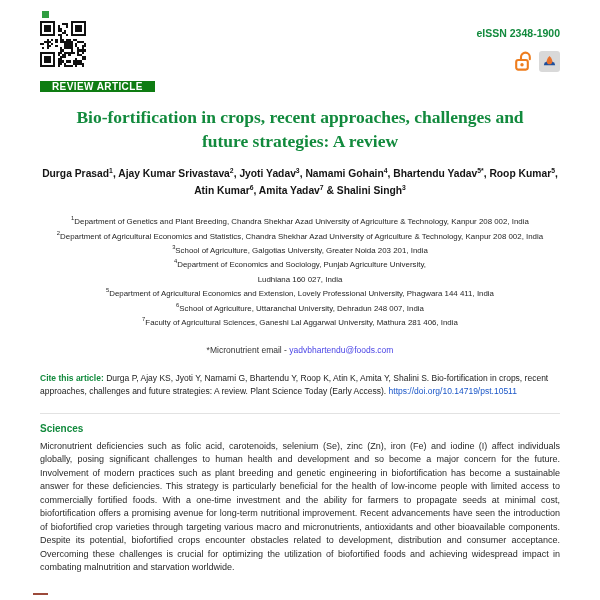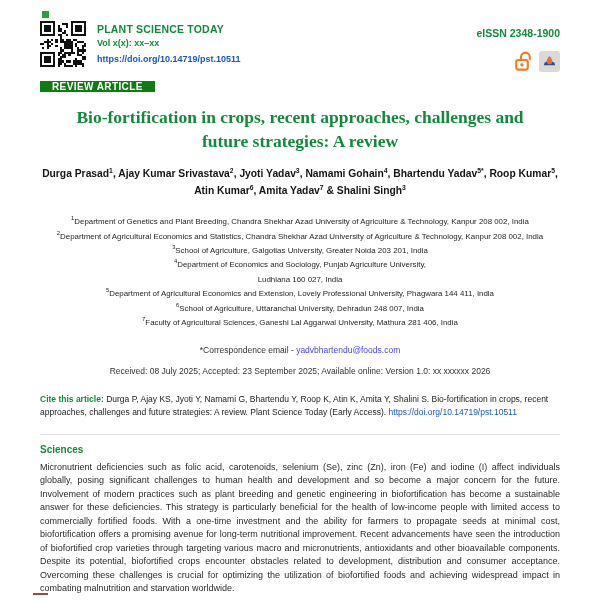--- a/index.html
+++ b/index.html
@@ -187,25 +187,20 @@
             <rect x="18" y="19" width="1" height="1"></rect>
             <rect x="19" y="19" width="1" height="1"></rect>
             <rect x="8" y="20" width="1" height="1"></rect>
             <rect x="11" y="20" width="1" height="1"></rect>
             <rect x="12" y="20" width="1" height="1"></rect>
             <rect x="13" y="20" width="1" height="1"></rect>
             <rect x="14" y="20" width="1" height="1"></rect>
             <rect x="16" y="20" width="1" height="1"></rect>
             <rect x="19" y="20" width="1" height="1"></rect>
           </svg></div>
-      <div class="masthead">
-        <div class="journal-name">PLANT SCIENCE TODAY</div>
-        <div class="vol-line">Vol x(x): xx–xx</div>
-        <a class="doi-line" href="#">https://doi.org/10.14719/pst.10511</a>
-      </div>
     </div>
     <div class="header-right">
       <div class="eissn">eISSN 2348-1900</div>
       <div class="icon-row">
         <span class="oa-icon">
           <svg viewBox="0 0 17 21" width="17" height="21">
             <path d="M6 9 V6 a4.4 4.4 0 0 1 8.8 0 v2.2" fill="none" stroke="#ee7d1e" stroke-width="2.1" stroke-linecap="round"></path>
             <rect x="1.2" y="9" width="11.6" height="9.6" rx="2" fill="none" stroke="#ee7d1e" stroke-width="2.1"></rect>
             <circle cx="7" cy="13.8" r="1.7" fill="#ee7d1e"></circle>
           </svg>
@@ -231,24 +226,23 @@
       <div><sup>2</sup>Department of Agricultural Economics and Statistics, Chandra Shekhar Azad University of Agriculture &amp; Technology, Kanpur 208 002, India</div>
       <div><sup>3</sup>School of Agriculture, Galgotias University, Greater Noida 203 201, India</div>
       <div><sup>4</sup>Department of Economics and Sociology, Punjab Agriculture University,</div>
       <div>Ludhiana 160 027, India</div>
       <div><sup>5</sup>Department of Agricultural Economics and Extension, Lovely Professional University, Phagwara 144 411, India</div>
       <div><sup>6</sup>School of Agriculture, Uttaranchal University, Dehradun 248 007, India</div>
       <div><sup>7</sup>Faculty of Agricultural Sciences, Ganeshi Lal Aggarwal University, Mathura 281 406, India</div>
     </div>
 
   <div class="correspondence">
-    <span>*Correspondence email - </span><a href="#">yadvbhartendu@foods.com</a>
+    <span>*Micronutrient email - </span><a href="#">yadvbhartendu@foods.com</a>
   </div>
 
-  <div class="dates">Received: 08 July 2025; Accepted: 23 September 2025; Available online: Version 1.0: xx xxxxxx 2026</div>
 
   <div class="citation">
     <span class="cite-label">Cite this article:</span><span> Durga P, Ajay KS, Jyoti Y, Namami G, Bhartendu Y, Roop K, Atin K, Amita Y, Shalini S. Bio-fortification in crops, recent approaches, challenges and future strategies: A review. Plant Science Today (Early Access). </span><a href="#">https://doi.org/10.14719/pst.10511</a>
   </div>
 
   <hr class="divider">
 
   <div class="abstract-heading">Sciences</div>
   <div class="abstract-text">Micronutrient deficiencies such as folic acid, carotenoids, selenium (Se), zinc (Zn), iron (Fe) and iodine (I) affect individuals globally, posing significant challenges to human health and development and so become a major concern for the future. Involvement of modern practices such as plant breeding and genetic engineering in biofortification has become a sustainable answer for these deficiencies. This strategy is particularly beneficial for the health of low-income people with limited access to commercially fortified foods. With a one-time investment and the ability for farmers to propagate seeds at minimal cost, biofortification offers a promising avenue for long-term nutritional improvement. Recent advancements have seen the introduction of biofortified crop varieties through targeting various macro and micronutrients, antioxidants and other bioavailable components. Despite its potential, biofortified crops encounter obstacles related to development, distribution and consumer acceptance. Overcoming these challenges is crucial for optimizing the utilization of biofortified foods and achieving widespread impact in combating malnutrition and starvation worldwide.</div>
 

